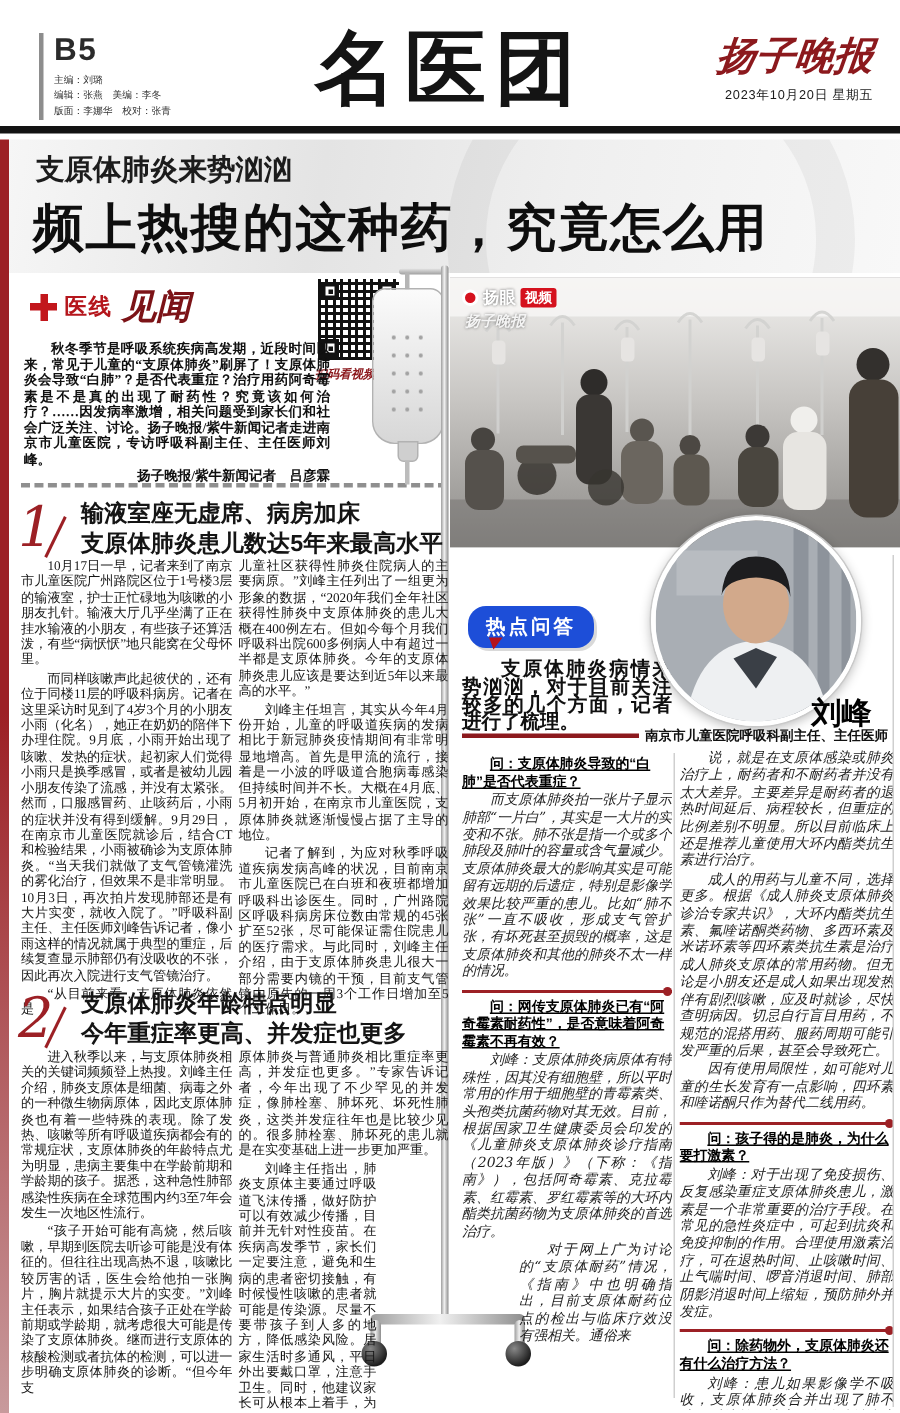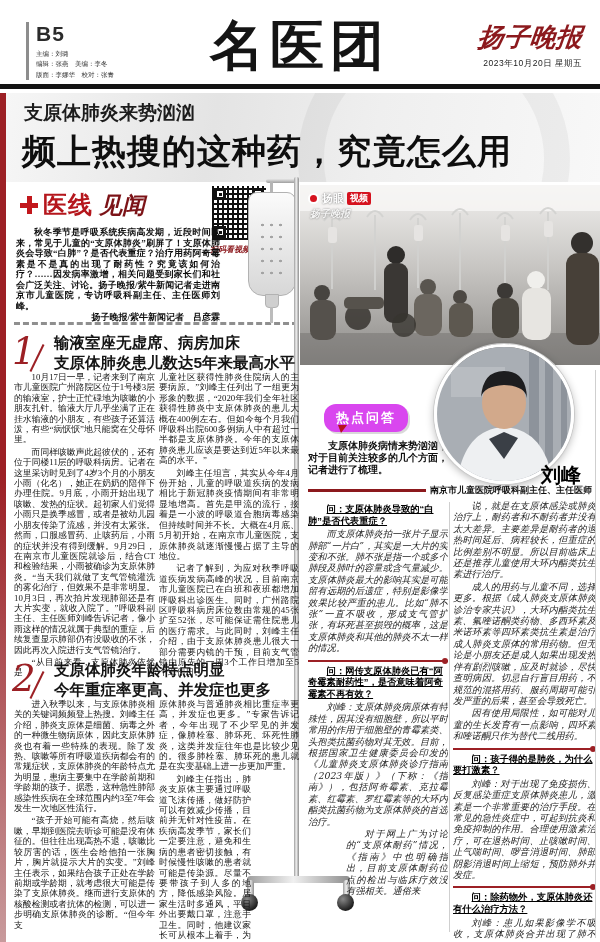--- a/index.html
+++ b/index.html
@@ -23,21 +23,21 @@
   .swirl{position:absolute;right:30px;top:-70px;width:220px;height:220px;border-radius:50%;
          border:26px solid rgba(0,0,0,.045);}
   .kicker{position:relative;padding:7px 0 0 18px;font-size:19px;font-weight:800;color:#1c1c1c;}
   .h-title{position:relative;margin:3px 0 0 16px;font-size:34px;font-weight:900;color:#0e0e0e;letter-spacing:1px;}
   
   .badge{position:absolute;left:20px;top:189px;display:flex;align-items:center;gap:5px;}
   .cross{position:relative;width:18px;height:18px;}
   .cross i{position:absolute;background:#c2171c;}
   .cross .v{left:6.5px;top:0;width:5px;height:18px;}
   .cross .h{left:0;top:6.5px;width:18px;height:5px;}
-  .badge-t1{font-size:24px;font-weight:900;color:#b5161c;letter-spacing:1px;}
+  .badge-t1{font-size:15px;font-weight:900;color:#b5161c;letter-spacing:1px;}
   .badge-t2{font-size:23px;font-weight:800;font-style:italic;color:#7c1317;
             font-family:"DejaVu Serif",serif;margin-left:1px;}
   .qr{position:absolute;left:212px;top:186px;width:54px;height:54px;background:
       repeating-linear-gradient(90deg,#111 0 2px,transparent 2px 5px),
       repeating-linear-gradient(0deg,#111 0 2px,#fff 2px 5px);}
   .qr-eye{position:absolute;width:12px;height:12px;border:3px solid #111;background:#fff;box-sizing:border-box;}
   .qr-eye em{position:absolute;left:1.5px;top:1.5px;width:3px;height:3px;background:#111;}
   .qr-cap{position:absolute;left:210px;top:244px;font-size:8px;font-style:italic;font-weight:700;color:#8c191d;}
   .intro-text{position:absolute;left:16px;top:227px;width:204px;font-size:9px;line-height:10.5px;
               text-align:justify;font-family:"Liberation Serif",serif;font-weight:600;color:#101010;}
@@ -70,26 +70,26 @@
   .wm-tag{font-size:9px;font-weight:700;color:#fff;background:#d5121e;padding:0 3px;border-radius:2px;}
   .wm-sub{position:absolute;left:10px;top:22px;z-index:3;font-size:10px;font-style:italic;font-weight:700;
           color:#f4f4f4;font-family:"DejaVu Serif",serif;text-shadow:0 0 2px rgba(0,0,0,.5);}
   
   .doc-circle{position:absolute;left:434px;top:344px;width:134px;height:134px;border-radius:50%;
               border:3px solid #fff;overflow:hidden;box-shadow:0 0 0 1px #c9c9c9,0 2px 8px rgba(0,0,0,.3);z-index:4;}
   .expert-name{position:absolute;left:541px;top:462px;font-size:20px;font-weight:900;color:#000;z-index:5;}
   .expert-rule{position:absolute;left:308px;top:489px;width:118px;height:3px;background:#8c191d;}
   .expert-caption{position:absolute;left:430px;top:484px;width:168px;font-size:9px;font-weight:800;color:#111;}
   
-  .hot-bubble{position:absolute;left:312px;top:404px;background:#d946ef;color:#fff;font-size:13px;
+  .hot-bubble{position:absolute;left:312px;top:404px;background:#1d4ed8;color:#fff;font-size:13px;
               font-weight:800;letter-spacing:2px;padding:5px 12px;border-radius:12px;
-              box-shadow:2px 2px 0 rgba(0,0,0,.15);z-index:2;margin-left:12px;}
+              box-shadow:2px 2px 0 rgba(0,0,0,.15);z-index:2;}
   .hot-bubble::after{content:"";position:absolute;left:14px;bottom:-7px;border:6px solid transparent;
                      border-top:8px solid #b5121c;border-left-width:3px;}
-  .hot-intro{position:absolute;left:308px;top:440px;width:140px;font-size:10px;line-height:11.8px;
+  .hot-intro{position:absolute;left:308px;top:440px;width:140px;font-size:13px;line-height:11.8px;
              text-align:justify;font-family:"Liberation Serif",serif;font-weight:600;color:#101010;}
   .hot-intro p{margin:0;text-indent:2em;}
   .qa-col{position:absolute;top:500px;overflow:hidden;}
   .qa1{left:308px;width:140px;height:434px;}
   .qa2{left:453px;width:143px;height:440px;}
   .q{margin:4px 0 1px;font-size:9.3px;line-height:11.6px;font-weight:800;color:#000;text-indent:2em;
      font-family:"Liberation Sans",sans-serif;text-decoration:underline;}
   .a{margin:0 0 1px;font-size:9.3px;line-height:11.4px;font-style:italic;color:#1c1c1c;text-align:justify;
      text-indent:2em;font-family:"DejaVu Serif",serif;}
   .qa-sep{position:relative;border-top:2px solid #9c2025;margin:6px 0 4px;}

